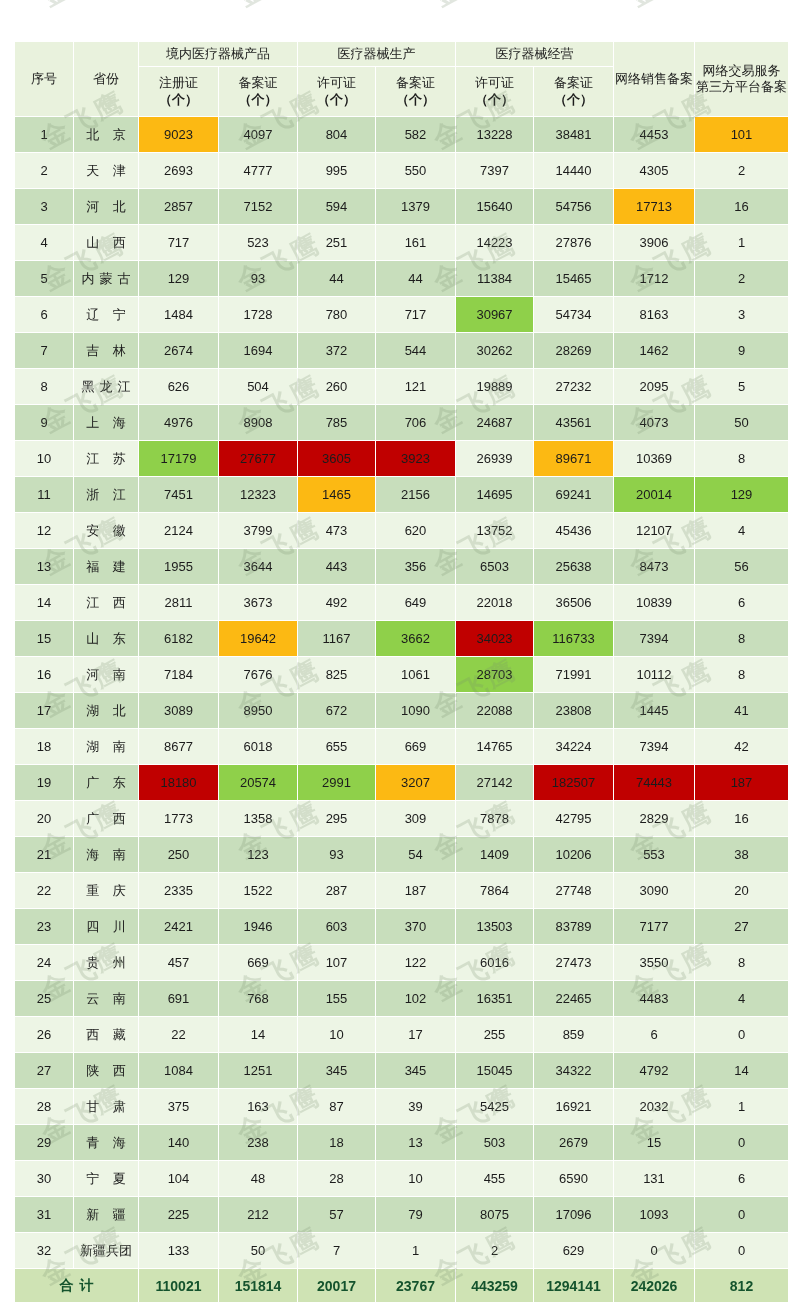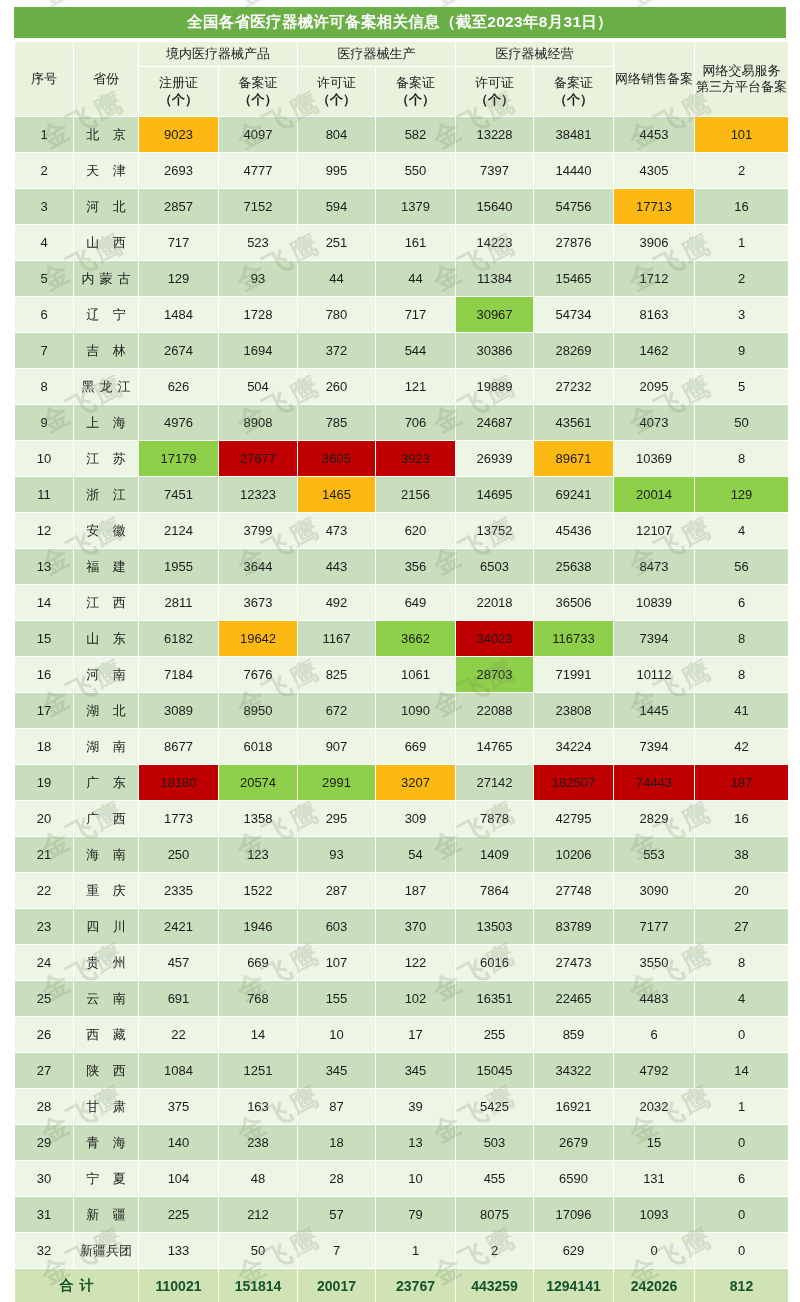--- a/index.html
+++ b/index.html
@@ -164,21 +164,20 @@
       <div class="wm" style="left:38px; top:1096px;">金飞鹰</div>
       <div class="wm" style="left:234px; top:1096px;">金飞鹰</div>
       <div class="wm" style="left:430px; top:1096px;">金飞鹰</div>
       <div class="wm" style="left:626px; top:1096px;">金飞鹰</div>
       <div class="wm" style="left:38px; top:1238px;">金飞鹰</div>
       <div class="wm" style="left:234px; top:1238px;">金飞鹰</div>
       <div class="wm" style="left:430px; top:1238px;">金飞鹰</div>
       <div class="wm" style="left:626px; top:1238px;">金飞鹰</div>
     </div>
 
-  <div class="title-bar">全国各省医疗器械许可备案相关信息（截至2023年8月31日）</div>
 
   <table class="grid">
     <colgroup>
       <col style="width:58px">
       <col style="width:64px">
       <col style="width:79px">
       <col style="width:78px">
       <col style="width:77px">
       <col style="width:79px">
       <col style="width:77px">
@@ -299,21 +298,21 @@
           <td class="num">8163</td>
           <td class="num">3</td>
         </tr>
         <tr class="r odd">
           <td class="idx">7</td>
           <td class="prov">吉 林</td>
           <td class="num">2674</td>
           <td class="num">1694</td>
           <td class="num">372</td>
           <td class="num">544</td>
-          <td class="num">30386</td>
+          <td class="num">30262</td>
           <td class="num">28269</td>
           <td class="num">1462</td>
           <td class="num">9</td>
         </tr>
         <tr class="r even">
           <td class="idx">8</td>
           <td class="prov">黑龙江</td>
           <td class="num">626</td>
           <td class="num">504</td>
           <td class="num">260</td>
@@ -429,21 +428,21 @@
           <td class="num">22088</td>
           <td class="num">23808</td>
           <td class="num">1445</td>
           <td class="num">41</td>
         </tr>
         <tr class="r even">
           <td class="idx">18</td>
           <td class="prov">湖 南</td>
           <td class="num">8677</td>
           <td class="num">6018</td>
-          <td class="num">907</td>
+          <td class="num">655</td>
           <td class="num">669</td>
           <td class="num">14765</td>
           <td class="num">34224</td>
           <td class="num">7394</td>
           <td class="num">42</td>
         </tr>
         <tr class="r odd">
           <td class="idx">19</td>
           <td class="prov">广 东</td>
           <td class="num hl-red">18180</td>

